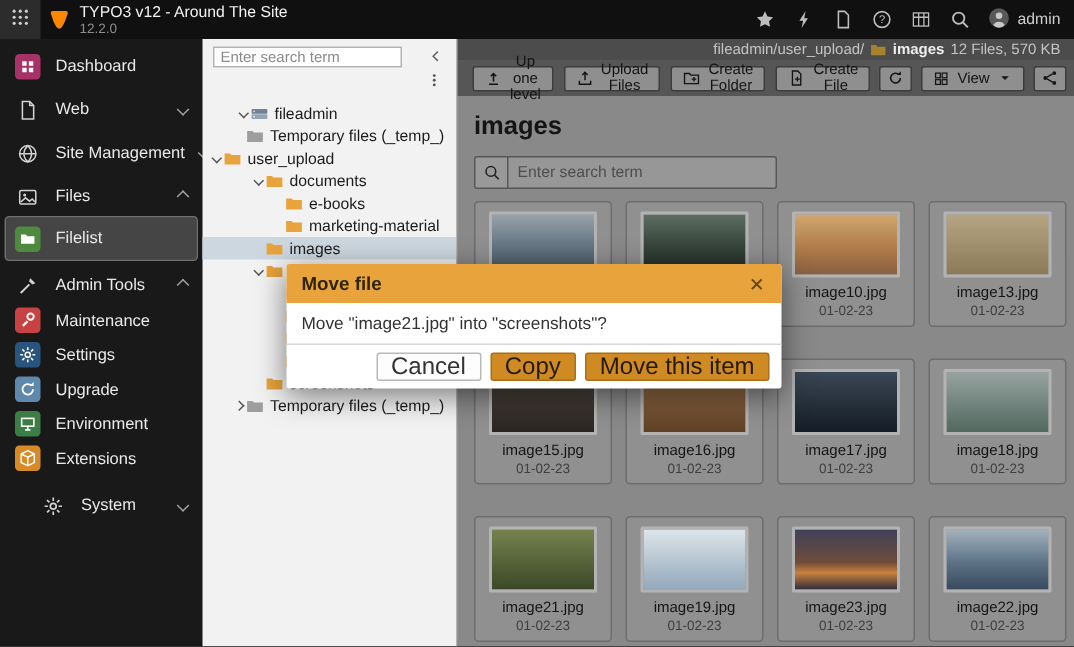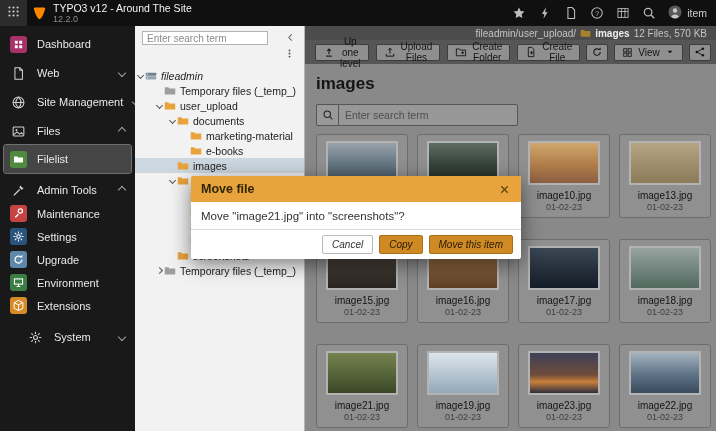--- a/index.html
+++ b/index.html
@@ -87,22 +87,22 @@
   .backdrop{ position:absolute; inset:0; background:transparent; }
 
   
   .modal{ position:absolute; left:191px; top:176px; width:330px; z-index:40; border-radius:2px;
           box-shadow:0 5px 20px rgba(0,0,0,.5); background:#fff; }
   .modal-header{ height:26px; background:#e9a33c; display:flex; align-items:center; padding:0 10px;
                  border-radius:2px 2px 0 0; font-size:12.5px; font-weight:bold; color:#2f2505; }
   .modal-close{ margin-left:auto; background:none; border:none; color:#5a4710; display:flex; cursor:pointer; padding:0;}
   .modal-body{ padding:8px 10px 7px; font-size:11.5px; color:#333; }
   .modal-footer{ border-top:1px solid #d8d8d8; padding:5px 8px; display:flex; justify-content:flex-end; gap:6px; }
-  .mbtn{ height:19px; padding:0 9px; font-size:10px; border-radius:2px; cursor:pointer;
-         font-family:"Liberation Sans",sans-serif;font-style:italic; }
+  .mbtn{ height:19px; padding:0 9px; font-size:16px; border-radius:2px; cursor:pointer;
+         font-family:"Liberation Sans",sans-serif; }
   .mbtn.cancel{ background:#fdfdfd; border:1px solid #b9b9b9; color:#333; }
   .mbtn.orange{ background:#d08a24; border:1px solid #aa6f19; color:#221a05; }
 </style>
 </head>
 <body>
 
 <div class="screen">
 
   <div class="topbar">
     <button class="tb-apps">
@@ -162,21 +162,21 @@
               <path d="M10.3 10.3L14 14" stroke="currentColor" stroke-width="1.4"></path>
             </svg>
           </span>
         </span>
       <span class="tb-user">
         <span id="avatar-icon"><svg width="14" height="14" viewBox="0 0 16 16" fill="none" xmlns="http://www.w3.org/2000/svg">
               <circle cx="8" cy="8" r="7.5" fill="#585858"></circle>
               <circle cx="8" cy="6.3" r="2.5" fill="#c9c9c9"></circle>
               <path d="M3.6 13.4a5 5 0 0 1 8.8 0A7.4 7.4 0 0 1 8 15.5a7.4 7.4 0 0 1-4.4-2.1z" fill="#c9c9c9"></path>
             </svg></span>
-        <span>item</span>
+        <span>admin</span>
       </span>
     </div>
   </div>
 
   <div class="main">
 
     <aside class="modulemenu" id="module-menu">
         <div class="mm-item">
           <span class="mm-colored" style="background: rgb(167, 50, 103);">
             <svg width="13" height="13" viewBox="0 0 16 16" fill="none" xmlns="http://www.w3.org/2000/svg">
@@ -301,21 +301,21 @@
           </span>
         <span class="nt-kebab" id="kebab-icon">
             <svg width="11" height="11" viewBox="0 0 16 16" fill="none" xmlns="http://www.w3.org/2000/svg">
               <circle cx="8" cy="3.5" r="1.4" fill="currentColor"></circle>
               <circle cx="8" cy="8" r="1.4" fill="currentColor"></circle>
               <circle cx="8" cy="12.5" r="1.4" fill="currentColor"></circle>
             </svg>
           </span>
       </div>
       <div class="nt-tree" id="tree-list">
-          <div class="nt-row" style="padding-left: 0; font-style: italic;">
+          <div class="nt-row" style="padding-left: 22px;">
             <span class="nt-chev-slot">
               <span class="chev down"></span>
             </span>
             <span class="nt-icon">
               <svg width="12" height="12" viewBox="0 0 16 16" fill="none" xmlns="http://www.w3.org/2000/svg">
                 <rect x="1" y="3.5" width="14" height="4.2" rx="0.8" fill="#6f8394"></rect>
                 <rect x="1" y="8.3" width="14" height="4.2" rx="0.8" fill="#92a5b4"></rect>
                 <circle cx="3.2" cy="5.6" r="0.8" fill="#dfe7ec"></circle>
                 <circle cx="3.2" cy="10.4" r="0.8" fill="#dfe7ec"></circle>
               </svg>
@@ -324,21 +324,21 @@
           </div>
           <div class="nt-row" style="padding-left: 19px;">
             <span class="nt-chev-slot"></span>
             <span class="nt-icon">
               <svg width="12" height="12" viewBox="0 0 16 16" fill="none" xmlns="http://www.w3.org/2000/svg">
                 <path d="M1 3h4.8l1.2 1.5H15v8.3H1z" fill="#9e9e9e"></path>
               </svg>
             </span>
             <span class="nt-label">Temporary files (_temp_)</span>
           </div>
-          <div class="nt-row" style="padding-left: 19px;">
+          <div class="nt-row" style="padding-left: 4px;">
             <span class="nt-chev-slot">
               <span class="chev down"></span>
             </span>
             <span class="nt-icon">
               <svg width="12" height="12" viewBox="0 0 16 16" fill="none" xmlns="http://www.w3.org/2000/svg">
                 <path d="M1 3h4.8l1.2 1.5H15v8.3H1z" fill="#e8a33d"></path>
               </svg>
             </span>
             <span class="nt-label">user_upload</span>
           </div>
@@ -353,30 +353,30 @@
             </span>
             <span class="nt-label">documents</span>
           </div>
           <div class="nt-row" style="padding-left: 45px;">
             <span class="nt-chev-slot"></span>
             <span class="nt-icon">
               <svg width="12" height="12" viewBox="0 0 16 16" fill="none" xmlns="http://www.w3.org/2000/svg">
                 <path d="M1 3h4.8l1.2 1.5H15v8.3H1z" fill="#e8a33d"></path>
               </svg>
             </span>
+            <span class="nt-label">e-books</span>
+          </div>
+          <div class="nt-row" style="padding-left: 45px;">
+            <span class="nt-chev-slot"></span>
+            <span class="nt-icon">
+              <svg width="12" height="12" viewBox="0 0 16 16" fill="none" xmlns="http://www.w3.org/2000/svg">
+                <path d="M1 3h4.8l1.2 1.5H15v8.3H1z" fill="#e8a33d"></path>
+              </svg>
+            </span>
             <span class="nt-label">marketing-material</span>
-          </div>
-          <div class="nt-row" style="padding-left: 45px;">
-            <span class="nt-chev-slot"></span>
-            <span class="nt-icon">
-              <svg width="12" height="12" viewBox="0 0 16 16" fill="none" xmlns="http://www.w3.org/2000/svg">
-                <path d="M1 3h4.8l1.2 1.5H15v8.3H1z" fill="#e8a33d"></path>
-              </svg>
-            </span>
-            <span class="nt-label">e-books</span>
           </div>
           <div class="nt-row selected" style="padding-left: 32px;">
             <span class="nt-chev-slot"></span>
             <span class="nt-icon">
               <svg width="12" height="12" viewBox="0 0 16 16" fill="none" xmlns="http://www.w3.org/2000/svg">
                 <path d="M1 3h4.8l1.2 1.5H15v8.3H1z" fill="#e8a33d"></path>
               </svg>
             </span>
             <span class="nt-label">images</span>
           </div>

